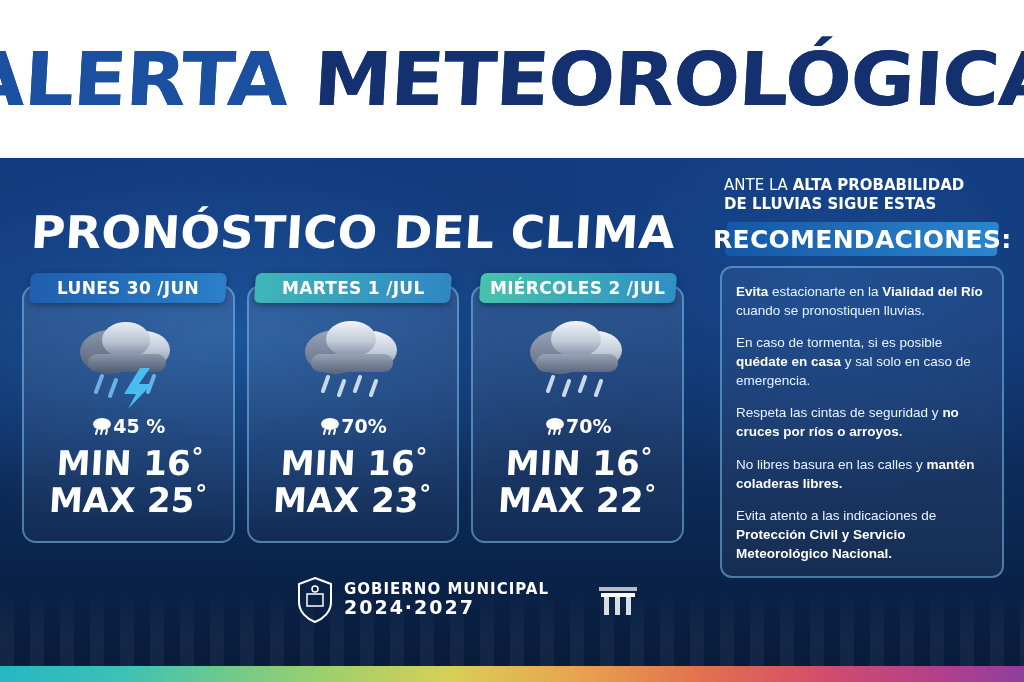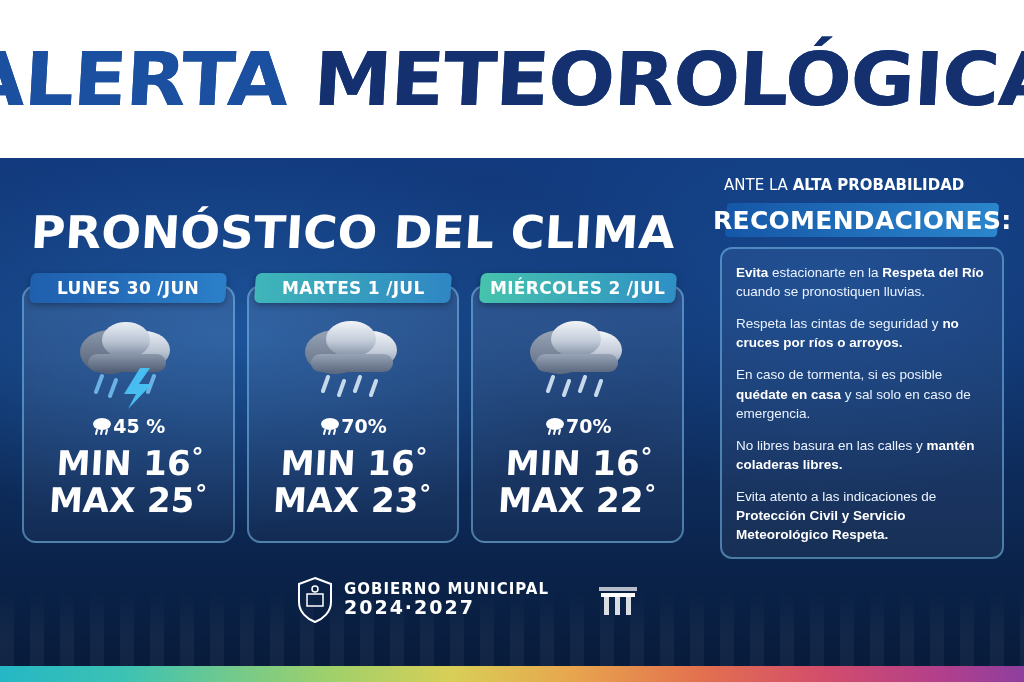--- a/index.html
+++ b/index.html
@@ -359,44 +359,45 @@
           <div><span>MAX 22</span><span class="deg">°</span></div>
         </div>
       </div>
 
     </div>
   </div>
 
   <div class="right-col">
     <div class="ante">
       <span class="thin">ANTE LA </span><span>ALTA PROBABILIDAD</span><br>
+      <span>DE LLUVIAS SIGUE ESTAS</span>
     </div>
     <div class="reco-bar">
       <span>RECOMENDACIONES:</span>
     </div>
     <div class="reco-box">
 
       <div class="reco-item">
-        <b>Evita</b><span> estacionarte en la </span><b>Respeta del Río</b><span> cuando se pronostiquen lluvias.</span>
+        <b>Evita</b><span> estacionarte en la </span><b>Vialidad del Río</b><span> cuando se pronostiquen lluvias.</span>
+      </div>
+
+      <div class="reco-item">
+        <b></b><span>En caso de tormenta, si es posible </span><b>quédate en casa</b><span> y sal solo en caso de emergencia.</span>
       </div>
 
       <div class="reco-item">
         <b></b><span>Respeta las cintas de seguridad y </span><b>no cruces por ríos o arroyos.</b><span></span>
       </div>
 
       <div class="reco-item">
-        <b></b><span>En caso de tormenta, si es posible </span><b>quédate en casa</b><span> y sal solo en caso de emergencia.</span>
+        <b></b><span>No libres basura en las calles y </span><b>mantén coladeras libres.</b><span></span>
       </div>
 
       <div class="reco-item">
-        <b></b><span>No libres basura en las calles y </span><b>mantén coladeras libres.</b><span></span>
-      </div>
-
-      <div class="reco-item">
-        <b></b><span>Evita atento a las indicaciones de </span><b>Protección Civil y Servicio Meteorológico Respeta.</b><span></span>
+        <b></b><span>Evita atento a las indicaciones de </span><b>Protección Civil y Servicio Meteorológico Nacional.</b><span></span>
       </div>
 
     </div>
   </div>
 
   <div class="footer">
 
     <div class="logo">
       <svg width="40" height="48" viewBox="0 0 40 48" aria-hidden="true">
         <path d="M20 2 L36 8 V26 C36 36 28 43 20 46 C12 43 4 36 4 26 V8 Z" fill="none" stroke="#ffffff" stroke-width="2"></path>

